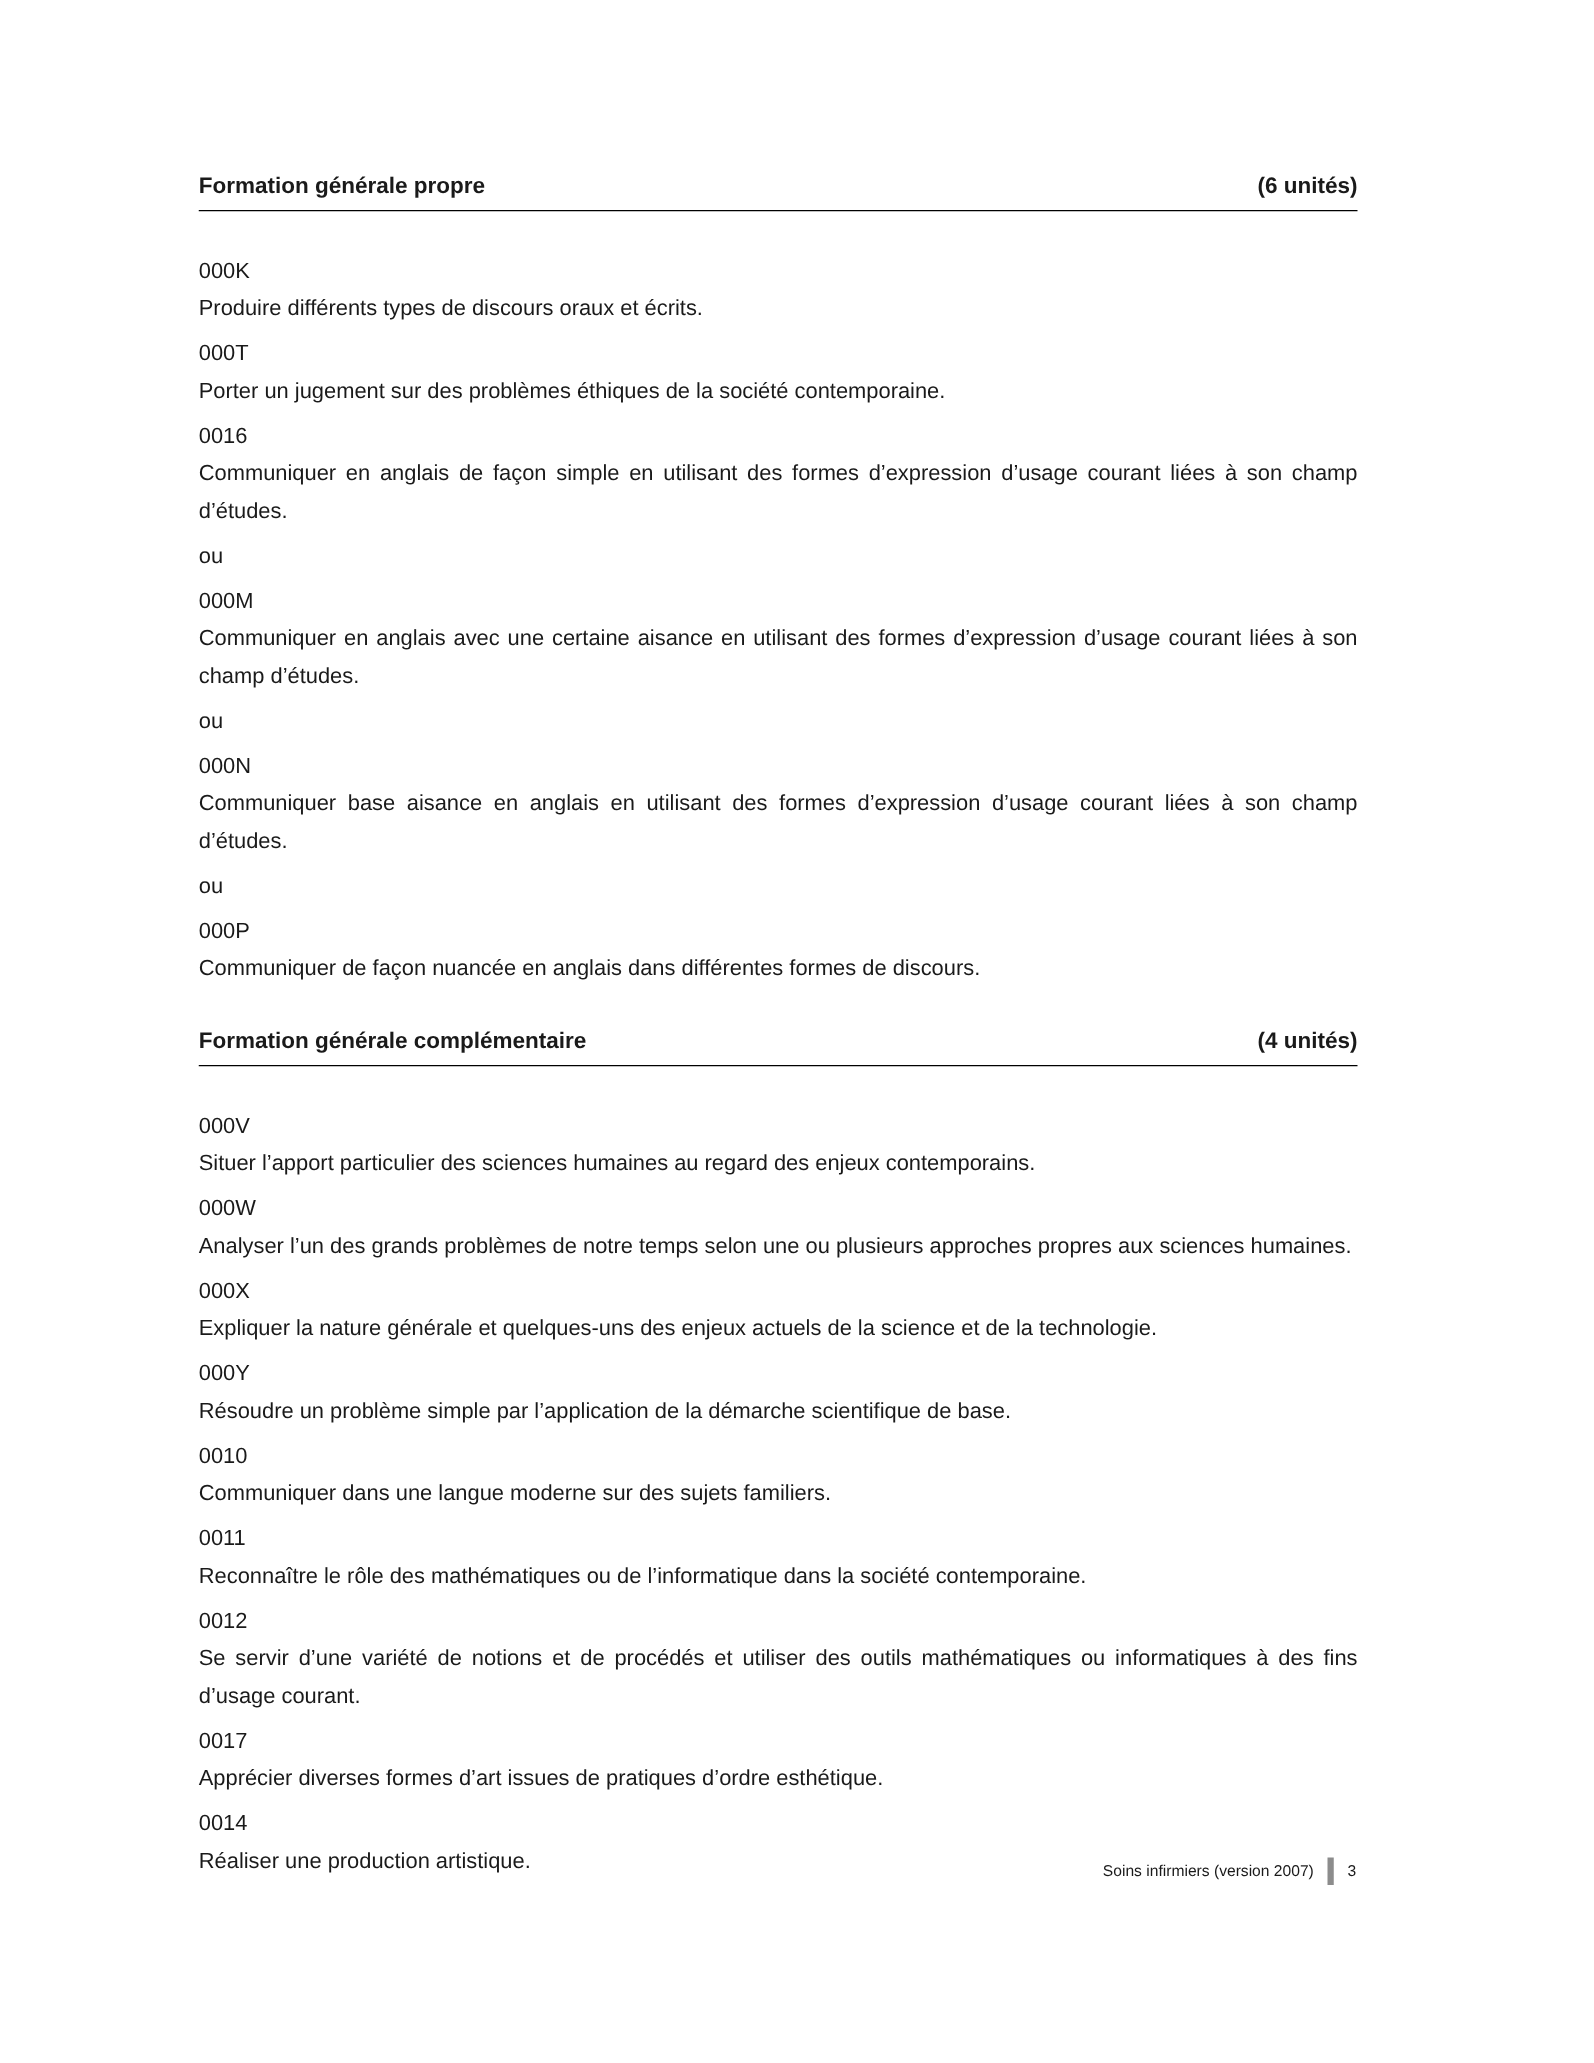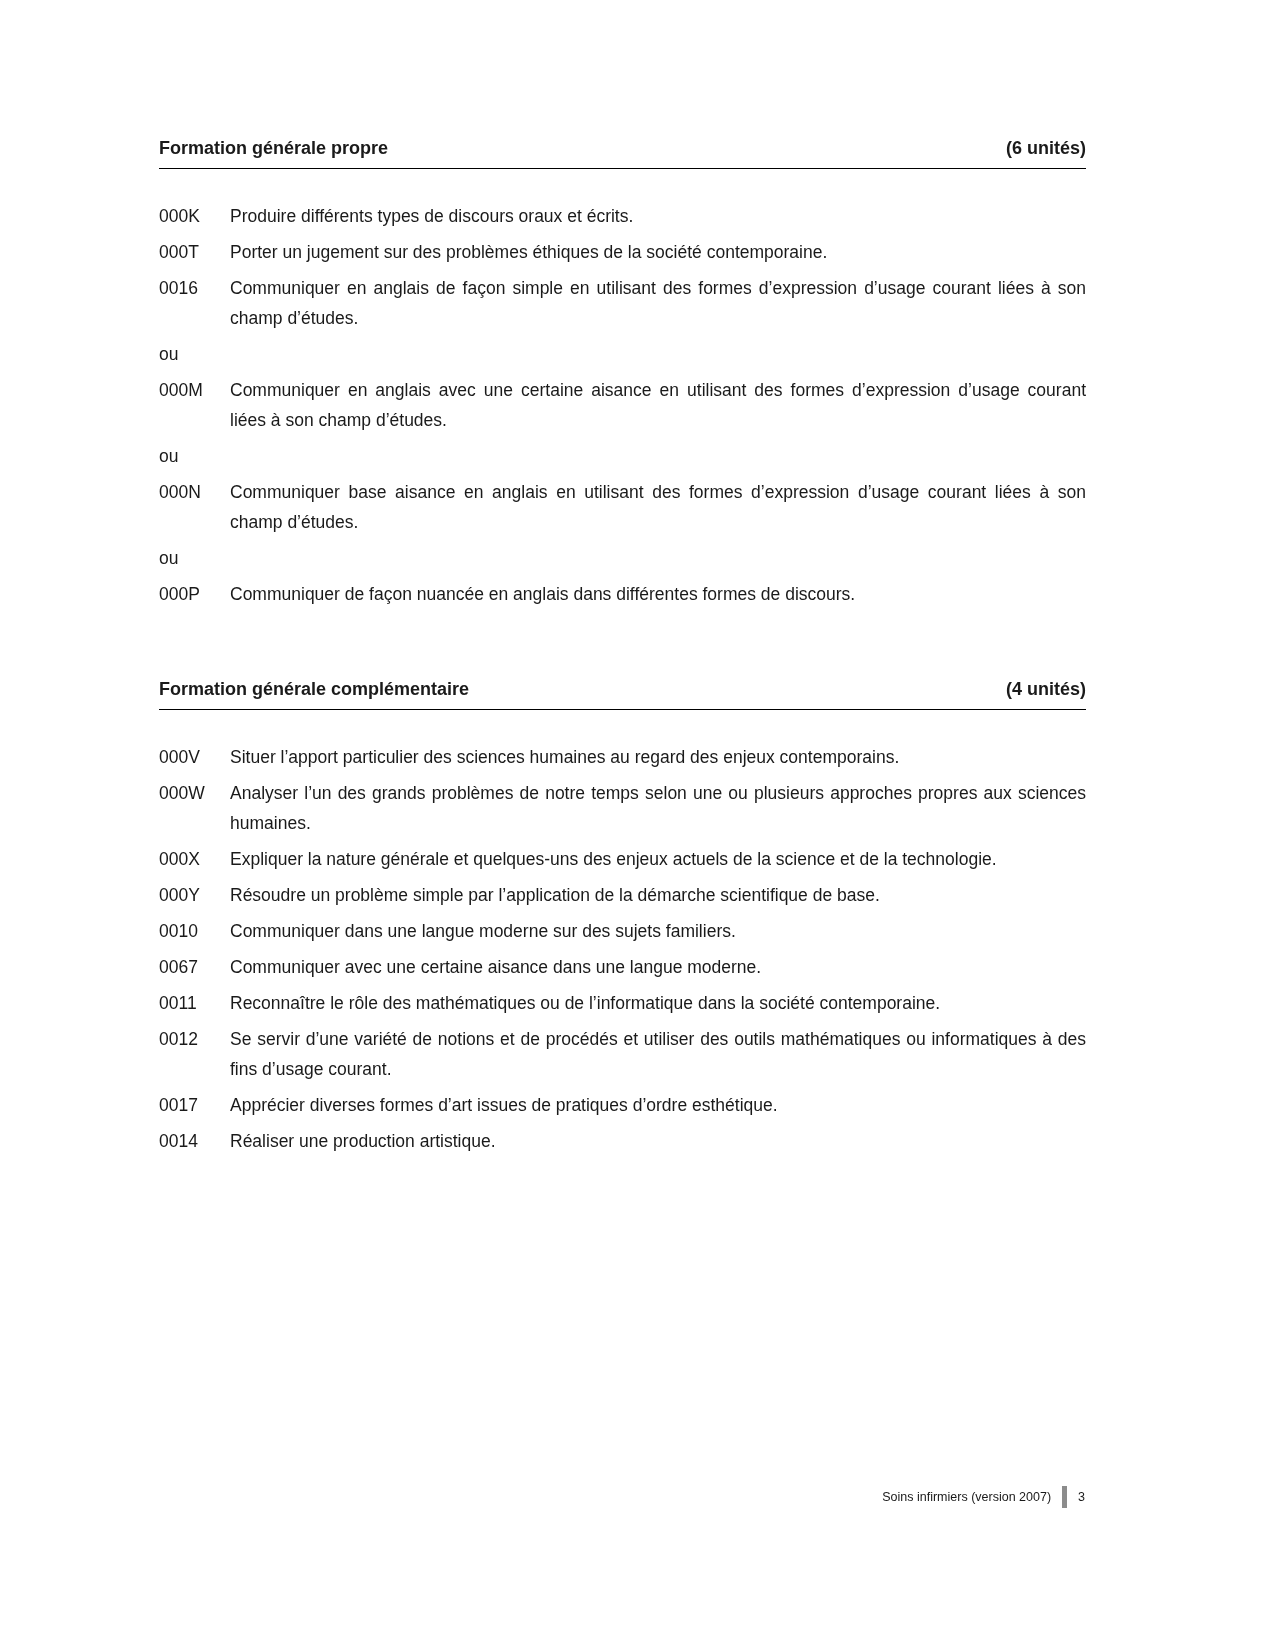--- a/index.html
+++ b/index.html
@@ -32,34 +32,35 @@
     border-bottom: 1.8px solid #000000;
   }
   .items {
     margin-top: 32px;
   }
   .item-row {
     display: flex;
     font-size: 17.5px;
     line-height: 30px;
     margin-bottom: 6px;
+    flex-direction: column;
   }
   .item-row .code {
     width: 71px;
     flex-shrink: 0;
   }
   .item-row .desc {
     flex: 1;
     text-align: justify;
   }
   .item-row.connector .desc {
     text-align: left;
   }
   .section-2 {
-    margin-top: 70px;
+    margin-top: 33px;
   }
   .footer {
     position: absolute;
     top: 1486px;
     right: 190px;
     display: flex;
     align-items: center;
     gap: 11px;
     font-size: 12.5px;
     color: #1a1a1a;
@@ -143,24 +144,20 @@
   </div>
           <div class="item-row">
     <span class="code">000Y</span>
     <span class="desc">Résoudre un problème simple par l’application de la démarche scientifique de base.</span>
   </div>
           <div class="item-row">
     <span class="code">0010</span>
     <span class="desc">Communiquer dans une langue moderne sur des sujets familiers.</span>
   </div>
           <div class="item-row">
-    <span class="code">0067</span>
-    <span class="desc">Communiquer avec une certaine aisance dans une langue moderne.</span>
-  </div>
-          <div class="item-row">
     <span class="code">0011</span>
     <span class="desc">Reconnaître le rôle des mathématiques ou de l’informatique dans la société contemporaine.</span>
   </div>
           <div class="item-row">
     <span class="code">0012</span>
     <span class="desc">Se servir d’une variété de notions et de procédés et utiliser des outils mathématiques ou informatiques à des fins d’usage courant.</span>
   </div>
           <div class="item-row">
     <span class="code">0017</span>
     <span class="desc">Apprécier diverses formes d’art issues de pratiques d’ordre esthétique.</span>

